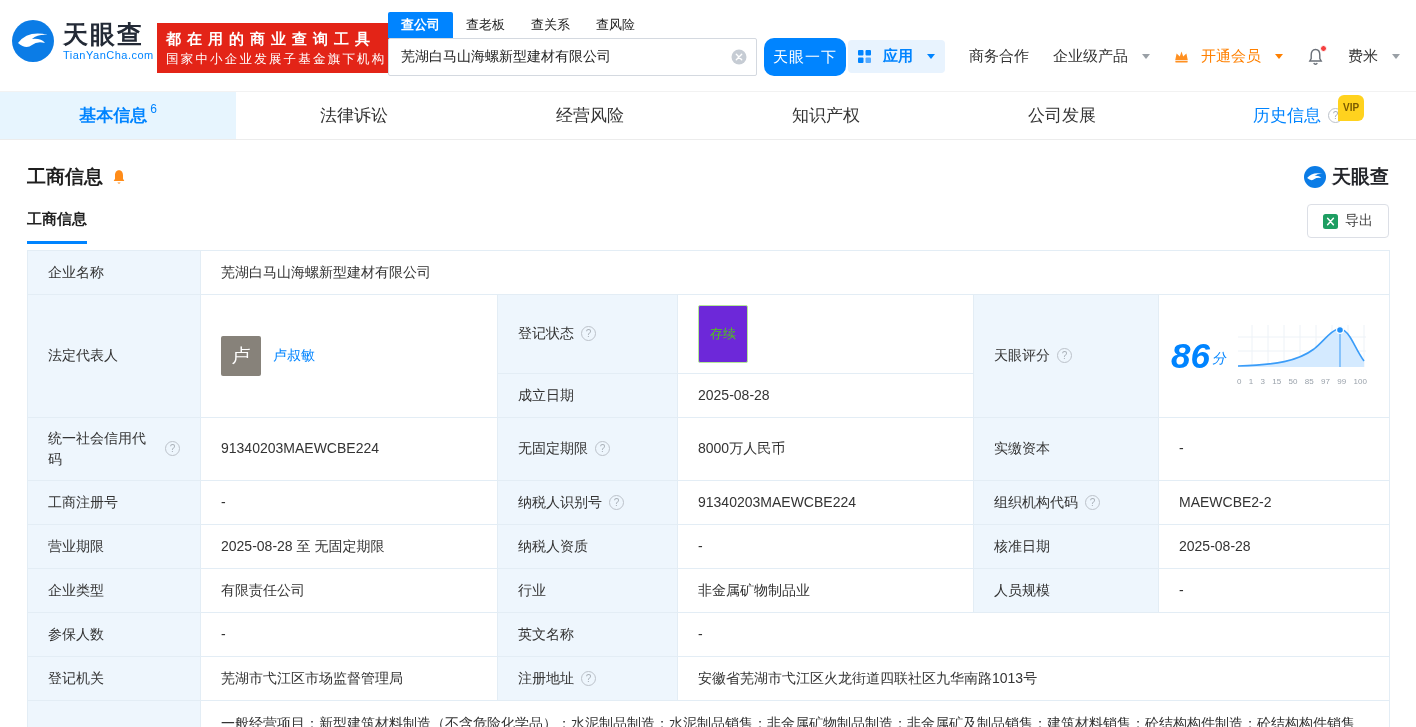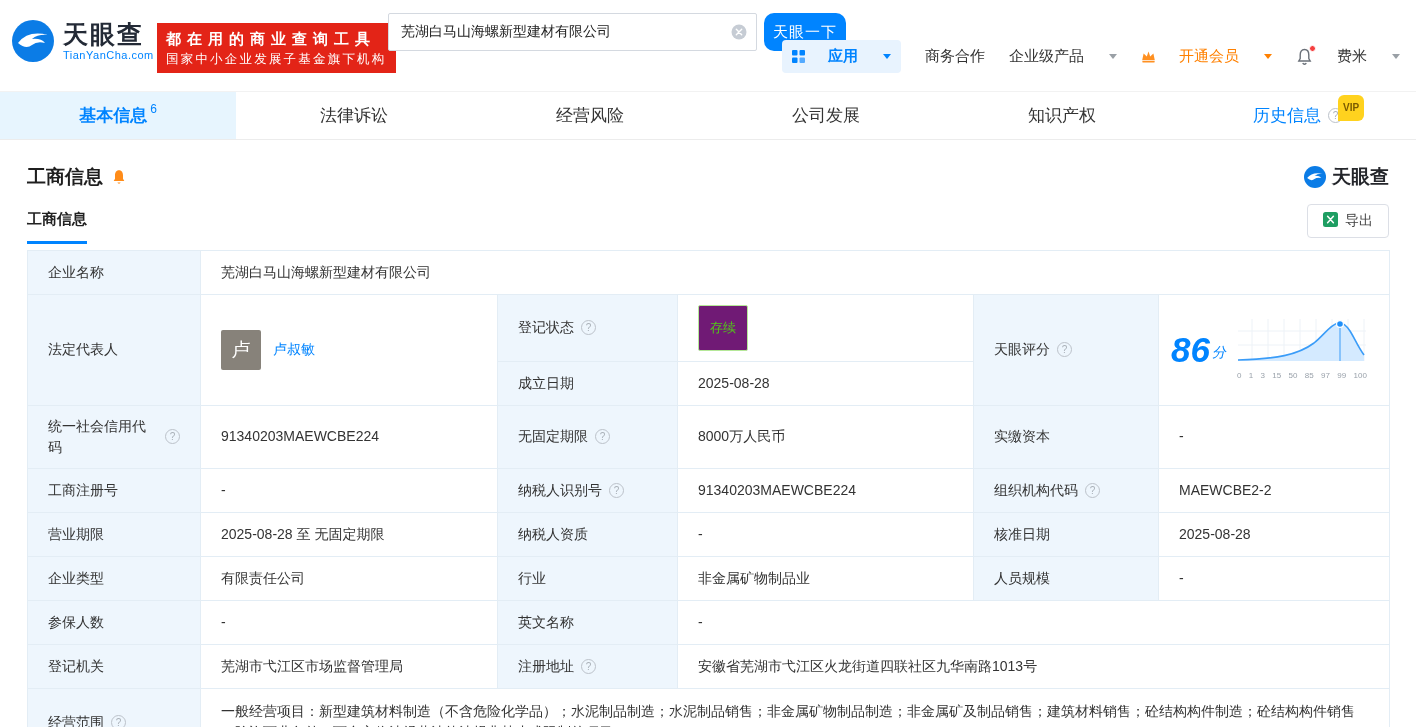--- a/index.html
+++ b/index.html
@@ -17,21 +17,21 @@
 .search{position:absolute;left:388px;top:13px}
 .search-tabs{display:flex;align-items:flex-end;font-size:13px;height:25px}
 .search-tab{padding:4px 13px;color:#222;cursor:pointer}
 .search-tab.active{background:#0084ff;color:#fff;font-weight:bold;border-radius:2px 2px 0 0}
 .search-row{display:flex;align-items:center}
 .search-box{position:relative}
 .search-input{width:369px;height:38px;border:1px solid #d4d9e0;padding:0 36px 0 12px;font-size:14px;color:#222;outline:none;border-radius:2px}
 .clear-btn{position:absolute;right:10px;top:11px;cursor:pointer;line-height:0}
 .search-btn{width:82px;height:38px;margin-left:7px;background:#0084ff;color:#fff;border:none;font-size:15px;border-radius:10px;cursor:pointer;letter-spacing:1px}
 .topnav{position:absolute;right:16px;top:40px;display:flex;align-items:center;gap:24px;font-size:15px;color:#333;white-space:nowrap}
-.nav-item{display:flex;align-items:center;gap:23px;cursor:pointer}
+.nav-item{display:flex;align-items:center;gap:12px;cursor:pointer}
 .apps-pill{background:#e8f3fe;color:#0084ff;padding:7px 10px;border-radius:4px;font-weight:bold}
 .vip-link{color:#ff8000}
 .caret{width:0;height:0;border-left:4px solid transparent;border-right:4px solid transparent;border-top:5px solid currentColor;display:inline-block;margin-left:2px}
 .caret.gray{color:#9aa0a6}
 .bell-wrap{position:relative;cursor:pointer;line-height:0}
 .red-dot{position:absolute;top:-3px;right:-3px;width:7px;height:7px;background:#f53f3f;border-radius:50%;border:1px solid #fff}
 
 
 .main-tabs{display:flex;height:48px;border-bottom:1px solid #ececec}
 .main-tab{flex:1;display:flex;align-items:center;justify-content:center;font-size:17px;color:#333;cursor:pointer;position:relative}
@@ -41,32 +41,32 @@
 .vip-badge{position:absolute;top:3px;left:calc(50% + 40px);background:#ffd21e;color:#7a5a00;font-size:10px;font-weight:bold;padding:7px 5px;border-radius:6px 6px 6px 0;line-height:1.2}
 
 
 .section-head{display:flex;align-items:center;justify-content:space-between;padding:24px 27px 8px}
 .section-title{font-size:19px;font-weight:bold;color:#1f1f1f;display:flex;align-items:center;gap:8px}
 .watermark{display:flex;align-items:center;gap:6px;font-size:19px;font-weight:bold;color:#24262b}
 .subtabs{display:flex;align-items:stretch;padding:0 27px;height:46px;position:relative;margin-bottom:6px}
 .subtab{font-size:15px;margin-right:30px;display:flex;align-items:center;cursor:pointer}
 .subtab.active{font-weight:bold;color:#222;border-bottom:3px solid #0084ff}
 .subtab.inactive{color:#9b9b9b}
-.export-btn{position:absolute;right:27px;top:6px;display:flex;gap:7px;border:1px solid #dcdfe6;border-radius:4px;padding:7px 15px;font-size:14px;color:#444;background:#fff;cursor:pointer}
+.export-btn{position:absolute;right:27px;top:6px;display:flex;align-items:center;gap:7px;border:1px solid #dcdfe6;border-radius:4px;padding:7px 15px;font-size:14px;color:#444;background:#fff;cursor:pointer}
 
 
 .info-table{border-collapse:collapse;margin:0 27px;width:1362px;table-layout:fixed;font-size:14px}
 .info-table td{border:1px solid #e3edf5;padding:10px 20px;vertical-align:middle;color:#333;height:44px;line-height:1.5}
 .info-table td.lbl{background:#eef6fd}
 .lbl-inner{display:flex;align-items:center}
 .help{display:inline-block;width:15px;height:15px;border:1px solid #bcc2ca;color:#a9b0b8;font-size:10px;line-height:13px;text-align:center;border-radius:50%;margin-left:7px;flex:none;cursor:pointer}
 .rep-cell{display:flex;align-items:center;gap:12px}
 .avatar{width:40px;height:40px;background:#87827a;color:#fff;font-size:19px;display:flex;align-items:center;justify-content:center;border-radius:2px;cursor:pointer;flex:none}
 .link{color:#0084ff;cursor:pointer;text-decoration:none}
-.status-badge{display:inline-block;padding:12px 11px;background:#701a75;color:#52c41a;border:1px solid #b5e898;border-radius:2px;font-size:13px}
+.status-badge{display:inline-block;padding:18px 11px;background:#6d28d9;color:#52c41a;border:1px solid #b5e898;border-radius:2px;font-size:13px}
 .score-cell{display:flex;align-items:center;gap:10px;padding:2px 0}
 .score-num{font-size:35px;font-weight:bold;font-style:italic;color:#0084ff;line-height:1}
 .score-unit{font-size:14px;color:#0084ff;margin-left:2px;align-self:flex-end;padding-bottom:4px;font-style:italic}
 .score-chart{width:132px}
 .score-ticks{display:flex;justify-content:space-between;font-size:8px;color:#9aa2ab;margin-top:1px;padding:0 1px}
 .scope-text{line-height:1.7}
 </style>
 </head>
 <body>
 
@@ -83,20 +83,26 @@
       <div class="en">TianYanCha.com</div>
     </span>
   </div>
 
   <div class="banner">
     <div class="l1">都在用的商业查询工具</div>
     <div class="l2">国家中小企业发展子基金旗下机构</div>
   </div>
 
   <div class="search">
+    <div class="search-tabs">
+      <span class="search-tab active">查公司</span>
+      <span class="search-tab">查老板</span>
+      <span class="search-tab">查关系</span>
+      <span class="search-tab">查风险</span>
+    </div>
     <div class="search-row">
       <span class="search-box">
         <input class="search-input" type="text" value="芜湖白马山海螺新型建材有限公司" style="">
         <span class="clear-btn">
           <svg width="16" height="16" viewBox="0 0 16 16">
               <circle cx="8" cy="8" r="7.5" fill="#c6ccd4"></circle>
               <path d="M5.3 5.3 L10.7 10.7 M10.7 5.3 L5.3 10.7" stroke="#fff" stroke-width="1.4" stroke-linecap="round"></path>
             </svg>
         </span>
       </span>
@@ -151,24 +157,24 @@
     <span>基本信息</span>
     <span class="tab-count">6</span>
   </div>
   <div class="main-tab">
     <span>法律诉讼</span>
   </div>
   <div class="main-tab">
     <span>经营风险</span>
   </div>
   <div class="main-tab">
+    <span>知识产权</span>
+  </div>
+  <div class="main-tab">
     <span>公司发展</span>
-  </div>
-  <div class="main-tab">
-    <span>知识产权</span>
   </div>
   <div class="main-tab history">
     <span>历史信息</span>
     <span class="help">?</span>
     <span class="vip-badge">VIP</span>
   </div>
 </nav>
 
 <div class="section-head">
   <div class="section-title">

